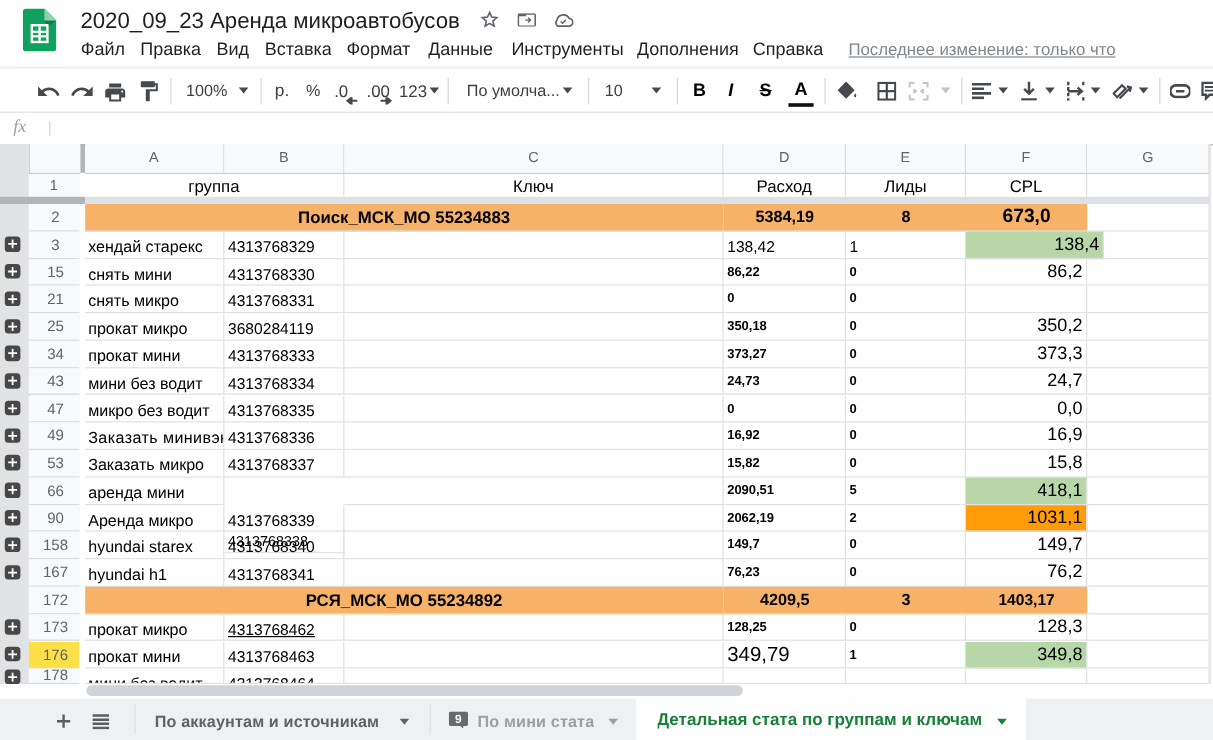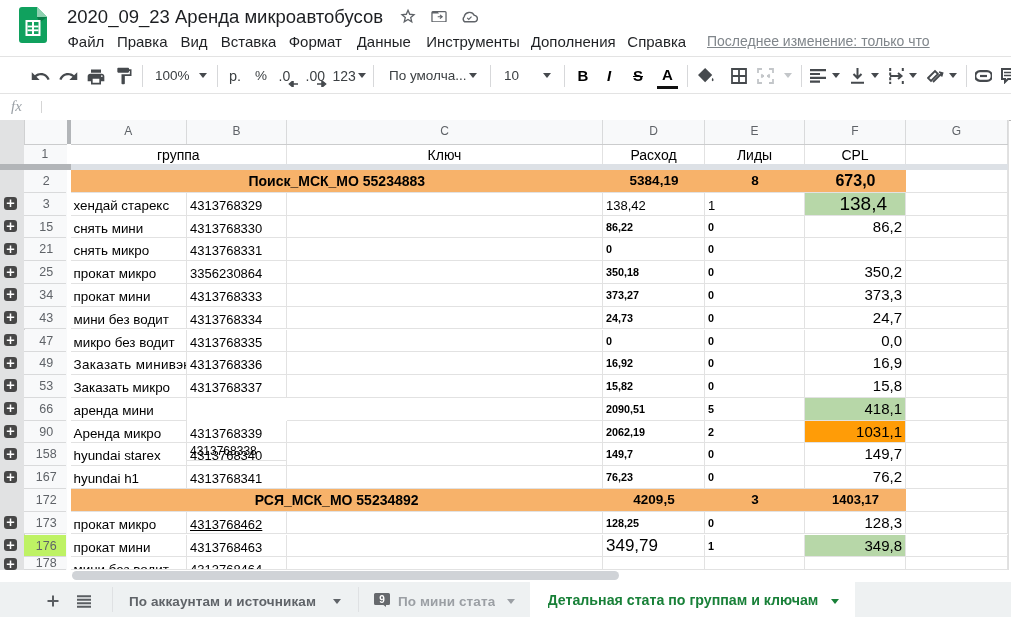--- a/index.html
+++ b/index.html
@@ -159,21 +159,21 @@
 <div class="a" style="left:4.3px;top:197.2px;width:13px;height:12.5px;background:#474747;border-radius:3px;"></div>
 <svg class="a" style="left:4.3px;top:197.2px" width="13" height="12.5" viewBox="0 0 13 12.5">
     <path d="M6.5 2.6 v7.3 M2.8 6.25 h7.4" stroke="#fff" stroke-width="1.5"></path>
   </svg>
 <div class="a" style="overflow:hidden;white-space:nowrap;left:24.0px;top:192.8px;width:41.5px;height:22.8px;line-height:22.8px;background:#f8f9fa;border-bottom:1px solid #d9dadb;font-size:12.5px;color:#5f6368;text-align:center;padding-left:3px;">3</div>
 <div class="a" style="overflow:hidden;white-space:nowrap;left:70.5px;top:192.8px;width:116.5px;height:22.8px;line-height:22.8px;border-right:1px solid #e2e2e2;border-bottom:1px solid #e2e2e2;font-size:13.4px;font-weight:normal;padding-left:3px;line-height:26.8px;">хендай старекс</div>
 <div class="a" style="overflow:hidden;white-space:nowrap;left:187.0px;top:192.8px;width:100.0px;height:22.8px;line-height:22.8px;border-right:1px solid #e2e2e2;border-bottom:1px solid #e2e2e2;font-size:13px;font-weight:normal;padding-left:3px;line-height:26.8px;">4313768329</div>
 <div class="a" style="overflow:hidden;white-space:nowrap;left:287.0px;top:192.8px;width:316.0px;height:22.8px;line-height:22.8px;border-right:1px solid #e2e2e2;border-bottom:1px solid #e2e2e2;font-size:13px;font-weight:normal;"></div>
 <div class="a" style="overflow:hidden;white-space:nowrap;left:603.0px;top:192.8px;width:102.0px;height:22.8px;line-height:22.8px;border-right:1px solid #e2e2e2;border-bottom:1px solid #e2e2e2;font-size:13px;font-weight:normal;padding-left:3px;line-height:26.8px;">138,42</div>
 <div class="a" style="overflow:hidden;white-space:nowrap;left:705.0px;top:192.8px;width:100.0px;height:22.8px;line-height:22.8px;border-right:1px solid #e2e2e2;border-bottom:1px solid #e2e2e2;font-size:13px;font-weight:normal;padding-left:3px;line-height:26.8px;">1</div>
-<div class="a" style="overflow:hidden;white-space:nowrap;left:805.0px;top:192.8px;width:101.0px;height:22.8px;line-height:22.8px;border-right:1px solid #e2e2e2;border-bottom:1px solid #e2e2e2;font-size:19px;font-weight:normal;padding-right:18px;text-align:right;background:#b7d7a8;">138,4</div>
+<div class="a" style="overflow:hidden;white-space:nowrap;left:805.0px;top:192.8px;width:115px;height:22.8px;line-height:22.8px;border-right:1px solid #e2e2e2;border-bottom:1px solid #e2e2e2;font-size:15px;font-weight:normal;padding-right:3px;text-align:right;background:#b7d7a8;">138,4</div>
 <div class="a" style="overflow:hidden;white-space:nowrap;left:906.0px;top:192.8px;width:102.0px;height:22.8px;line-height:22.8px;border-right:1px solid #e2e2e2;border-bottom:1px solid #e2e2e2;font-size:13px;font-weight:normal;"></div>
 <div class="a" style="left:4.3px;top:219.9px;width:13px;height:12.5px;background:#474747;border-radius:3px;"></div>
 <svg class="a" style="left:4.3px;top:219.9px" width="13" height="12.5" viewBox="0 0 13 12.5">
     <path d="M6.5 2.6 v7.3 M2.8 6.25 h7.4" stroke="#fff" stroke-width="1.5"></path>
   </svg>
 <div class="a" style="overflow:hidden;white-space:nowrap;left:24.0px;top:215.6px;width:41.5px;height:22.8px;line-height:22.8px;background:#f8f9fa;border-bottom:1px solid #d9dadb;font-size:12.5px;color:#5f6368;text-align:center;padding-left:3px;">15</div>
 <div class="a" style="overflow:hidden;white-space:nowrap;left:70.5px;top:215.6px;width:116.5px;height:22.8px;line-height:22.8px;border-right:1px solid #e2e2e2;border-bottom:1px solid #e2e2e2;font-size:13.4px;font-weight:normal;padding-left:3px;line-height:26.8px;">снять мини</div>
 <div class="a" style="overflow:hidden;white-space:nowrap;left:187.0px;top:215.6px;width:100.0px;height:22.8px;line-height:22.8px;border-right:1px solid #e2e2e2;border-bottom:1px solid #e2e2e2;font-size:13px;font-weight:normal;padding-left:3px;line-height:26.8px;">4313768330</div>
 <div class="a" style="overflow:hidden;white-space:nowrap;left:287.0px;top:215.6px;width:316.0px;height:22.8px;line-height:22.8px;border-right:1px solid #e2e2e2;border-bottom:1px solid #e2e2e2;font-size:13px;font-weight:normal;"></div>
 <div class="a" style="overflow:hidden;white-space:nowrap;left:603.0px;top:215.6px;width:102.0px;height:22.8px;line-height:22.8px;border-right:1px solid #e2e2e2;border-bottom:1px solid #e2e2e2;font-size:10.8px;font-weight:bold;padding-left:3px;">86,22</div>
@@ -191,21 +191,21 @@
 <div class="a" style="overflow:hidden;white-space:nowrap;left:603.0px;top:238.3px;width:102.0px;height:22.8px;line-height:22.8px;border-right:1px solid #e2e2e2;border-bottom:1px solid #e2e2e2;font-size:10.8px;font-weight:bold;padding-left:3px;">0</div>
 <div class="a" style="overflow:hidden;white-space:nowrap;left:705.0px;top:238.3px;width:100.0px;height:22.8px;line-height:22.8px;border-right:1px solid #e2e2e2;border-bottom:1px solid #e2e2e2;font-size:10.8px;font-weight:bold;padding-left:3px;">0</div>
 <div class="a" style="overflow:hidden;white-space:nowrap;left:805.0px;top:238.3px;width:101.0px;height:22.8px;line-height:22.8px;border-right:1px solid #e2e2e2;border-bottom:1px solid #e2e2e2;font-size:15px;font-weight:normal;padding-right:3px;text-align:right;"></div>
 <div class="a" style="overflow:hidden;white-space:nowrap;left:906.0px;top:238.3px;width:102.0px;height:22.8px;line-height:22.8px;border-right:1px solid #e2e2e2;border-bottom:1px solid #e2e2e2;font-size:13px;font-weight:normal;"></div>
 <div class="a" style="left:4.3px;top:265.5px;width:13px;height:12.5px;background:#474747;border-radius:3px;"></div>
 <svg class="a" style="left:4.3px;top:265.5px" width="13" height="12.5" viewBox="0 0 13 12.5">
     <path d="M6.5 2.6 v7.3 M2.8 6.25 h7.4" stroke="#fff" stroke-width="1.5"></path>
   </svg>
 <div class="a" style="overflow:hidden;white-space:nowrap;left:24.0px;top:261.1px;width:41.5px;height:22.8px;line-height:22.8px;background:#f8f9fa;border-bottom:1px solid #d9dadb;font-size:12.5px;color:#5f6368;text-align:center;padding-left:3px;">25</div>
 <div class="a" style="overflow:hidden;white-space:nowrap;left:70.5px;top:261.1px;width:116.5px;height:22.8px;line-height:22.8px;border-right:1px solid #e2e2e2;border-bottom:1px solid #e2e2e2;font-size:13.4px;font-weight:normal;padding-left:3px;line-height:26.8px;">прокат микро</div>
-<div class="a" style="overflow:hidden;white-space:nowrap;left:187.0px;top:261.1px;width:100.0px;height:22.8px;line-height:22.8px;border-right:1px solid #e2e2e2;border-bottom:1px solid #e2e2e2;font-size:13px;font-weight:normal;padding-left:3px;line-height:26.8px;">3356230864</div>
+<div class="a" style="overflow:hidden;white-space:nowrap;left:187.0px;top:261.1px;width:100.0px;height:22.8px;line-height:22.8px;border-right:1px solid #e2e2e2;border-bottom:1px solid #e2e2e2;font-size:13px;font-weight:normal;padding-left:3px;line-height:26.8px;">3680284119</div>
 <div class="a" style="overflow:hidden;white-space:nowrap;left:287.0px;top:261.1px;width:316.0px;height:22.8px;line-height:22.8px;border-right:1px solid #e2e2e2;border-bottom:1px solid #e2e2e2;font-size:13px;font-weight:normal;"></div>
 <div class="a" style="overflow:hidden;white-space:nowrap;left:603.0px;top:261.1px;width:102.0px;height:22.8px;line-height:22.8px;border-right:1px solid #e2e2e2;border-bottom:1px solid #e2e2e2;font-size:10.8px;font-weight:bold;padding-left:3px;">350,18</div>
 <div class="a" style="overflow:hidden;white-space:nowrap;left:705.0px;top:261.1px;width:100.0px;height:22.8px;line-height:22.8px;border-right:1px solid #e2e2e2;border-bottom:1px solid #e2e2e2;font-size:10.8px;font-weight:bold;padding-left:3px;">0</div>
 <div class="a" style="overflow:hidden;white-space:nowrap;left:805.0px;top:261.1px;width:101.0px;height:22.8px;line-height:22.8px;border-right:1px solid #e2e2e2;border-bottom:1px solid #e2e2e2;font-size:15px;font-weight:normal;padding-right:3px;text-align:right;">350,2</div>
 <div class="a" style="overflow:hidden;white-space:nowrap;left:906.0px;top:261.1px;width:102.0px;height:22.8px;line-height:22.8px;border-right:1px solid #e2e2e2;border-bottom:1px solid #e2e2e2;font-size:13px;font-weight:normal;"></div>
 <div class="a" style="left:4.3px;top:288.3px;width:13px;height:12.5px;background:#474747;border-radius:3px;"></div>
 <svg class="a" style="left:4.3px;top:288.3px" width="13" height="12.5" viewBox="0 0 13 12.5">
     <path d="M6.5 2.6 v7.3 M2.8 6.25 h7.4" stroke="#fff" stroke-width="1.5"></path>
   </svg>
 <div class="a" style="overflow:hidden;white-space:nowrap;left:24.0px;top:283.9px;width:41.5px;height:22.8px;line-height:22.8px;background:#f8f9fa;border-bottom:1px solid #d9dadb;font-size:12.5px;color:#5f6368;text-align:center;padding-left:3px;">34</div>
@@ -327,21 +327,21 @@
 <div class="a" style="overflow:hidden;white-space:nowrap;left:187.0px;top:511.7px;width:100.0px;height:22.8px;line-height:22.8px;border-right:1px solid #e2e2e2;border-bottom:1px solid #e2e2e2;font-size:13px;font-weight:normal;padding-left:3px;line-height:26.8px;text-decoration:underline;">4313768462</div>
 <div class="a" style="overflow:hidden;white-space:nowrap;left:287.0px;top:511.7px;width:316.0px;height:22.8px;line-height:22.8px;border-right:1px solid #e2e2e2;border-bottom:1px solid #e2e2e2;font-size:13px;font-weight:normal;"></div>
 <div class="a" style="overflow:hidden;white-space:nowrap;left:603.0px;top:511.7px;width:102.0px;height:22.8px;line-height:22.8px;border-right:1px solid #e2e2e2;border-bottom:1px solid #e2e2e2;font-size:10.8px;font-weight:bold;padding-left:3px;">128,25</div>
 <div class="a" style="overflow:hidden;white-space:nowrap;left:705.0px;top:511.7px;width:100.0px;height:22.8px;line-height:22.8px;border-right:1px solid #e2e2e2;border-bottom:1px solid #e2e2e2;font-size:10.8px;font-weight:bold;padding-left:3px;">0</div>
 <div class="a" style="overflow:hidden;white-space:nowrap;left:805.0px;top:511.7px;width:101.0px;height:22.8px;line-height:22.8px;border-right:1px solid #e2e2e2;border-bottom:1px solid #e2e2e2;font-size:15px;font-weight:normal;padding-right:3px;text-align:right;">128,3</div>
 <div class="a" style="overflow:hidden;white-space:nowrap;left:906.0px;top:511.7px;width:102.0px;height:22.8px;line-height:22.8px;border-right:1px solid #e2e2e2;border-bottom:1px solid #e2e2e2;font-size:13px;font-weight:normal;"></div>
 <div class="a" style="left:4.3px;top:538.9px;width:13px;height:12.5px;background:#474747;border-radius:3px;"></div>
 <svg class="a" style="left:4.3px;top:538.9px" width="13" height="12.5" viewBox="0 0 13 12.5">
     <path d="M6.5 2.6 v7.3 M2.8 6.25 h7.4" stroke="#fff" stroke-width="1.5"></path>
   </svg>
-<div class="a" style="overflow:hidden;white-space:nowrap;left:24.0px;top:534.5px;width:41.5px;height:22.8px;line-height:22.8px;background:#bef264;border-bottom:1px solid #d9dadb;font-size:12.5px;color:#5f6368;text-align:center;padding-left:3px;">176</div>
+<div class="a" style="overflow:hidden;white-space:nowrap;left:24.0px;top:534.5px;width:41.5px;height:22.8px;line-height:22.8px;background:#fde047;border-bottom:1px solid #d9dadb;font-size:12.5px;color:#5f6368;text-align:center;padding-left:3px;">176</div>
 <div class="a" style="overflow:hidden;white-space:nowrap;left:70.5px;top:534.5px;width:116.5px;height:22.8px;line-height:22.8px;border-right:1px solid #e2e2e2;border-bottom:1px solid #e2e2e2;font-size:13.4px;font-weight:normal;padding-left:3px;line-height:26.8px;">прокат мини</div>
 <div class="a" style="overflow:hidden;white-space:nowrap;left:187.0px;top:534.5px;width:100.0px;height:22.8px;line-height:22.8px;border-right:1px solid #e2e2e2;border-bottom:1px solid #e2e2e2;font-size:13px;font-weight:normal;padding-left:3px;line-height:26.8px;">4313768463</div>
 <div class="a" style="overflow:hidden;white-space:nowrap;left:287.0px;top:534.5px;width:316.0px;height:22.8px;line-height:22.8px;border-right:1px solid #e2e2e2;border-bottom:1px solid #e2e2e2;font-size:13px;font-weight:normal;"></div>
 <div class="a" style="overflow:hidden;white-space:nowrap;left:603.0px;top:534.5px;width:102.0px;height:22.8px;line-height:22.8px;border-right:1px solid #e2e2e2;border-bottom:1px solid #e2e2e2;font-size:17px;font-weight:normal;padding-left:3px;">349,79</div>
 <div class="a" style="overflow:hidden;white-space:nowrap;left:705.0px;top:534.5px;width:100.0px;height:22.8px;line-height:22.8px;border-right:1px solid #e2e2e2;border-bottom:1px solid #e2e2e2;font-size:10.8px;font-weight:bold;padding-left:3px;">1</div>
 <div class="a" style="overflow:hidden;white-space:nowrap;left:805.0px;top:534.5px;width:101.0px;height:22.8px;line-height:22.8px;border-right:1px solid #e2e2e2;border-bottom:1px solid #e2e2e2;font-size:15px;font-weight:normal;padding-right:3px;text-align:right;background:#b7d7a8;">349,8</div>
 <div class="a" style="overflow:hidden;white-space:nowrap;left:906.0px;top:534.5px;width:102.0px;height:22.8px;line-height:22.8px;border-right:1px solid #e2e2e2;border-bottom:1px solid #e2e2e2;font-size:13px;font-weight:normal;"></div>
 <div class="a" style="left:4.3px;top:557.5px;width:13px;height:12.5px;background:#474747;border-radius:3px;"></div>
 <svg class="a" style="left:4.3px;top:557.5px" width="13" height="12.5" viewBox="0 0 13 12.5">
     <path d="M6.5 2.6 v7.3 M2.8 6.25 h7.4" stroke="#fff" stroke-width="1.5"></path>

